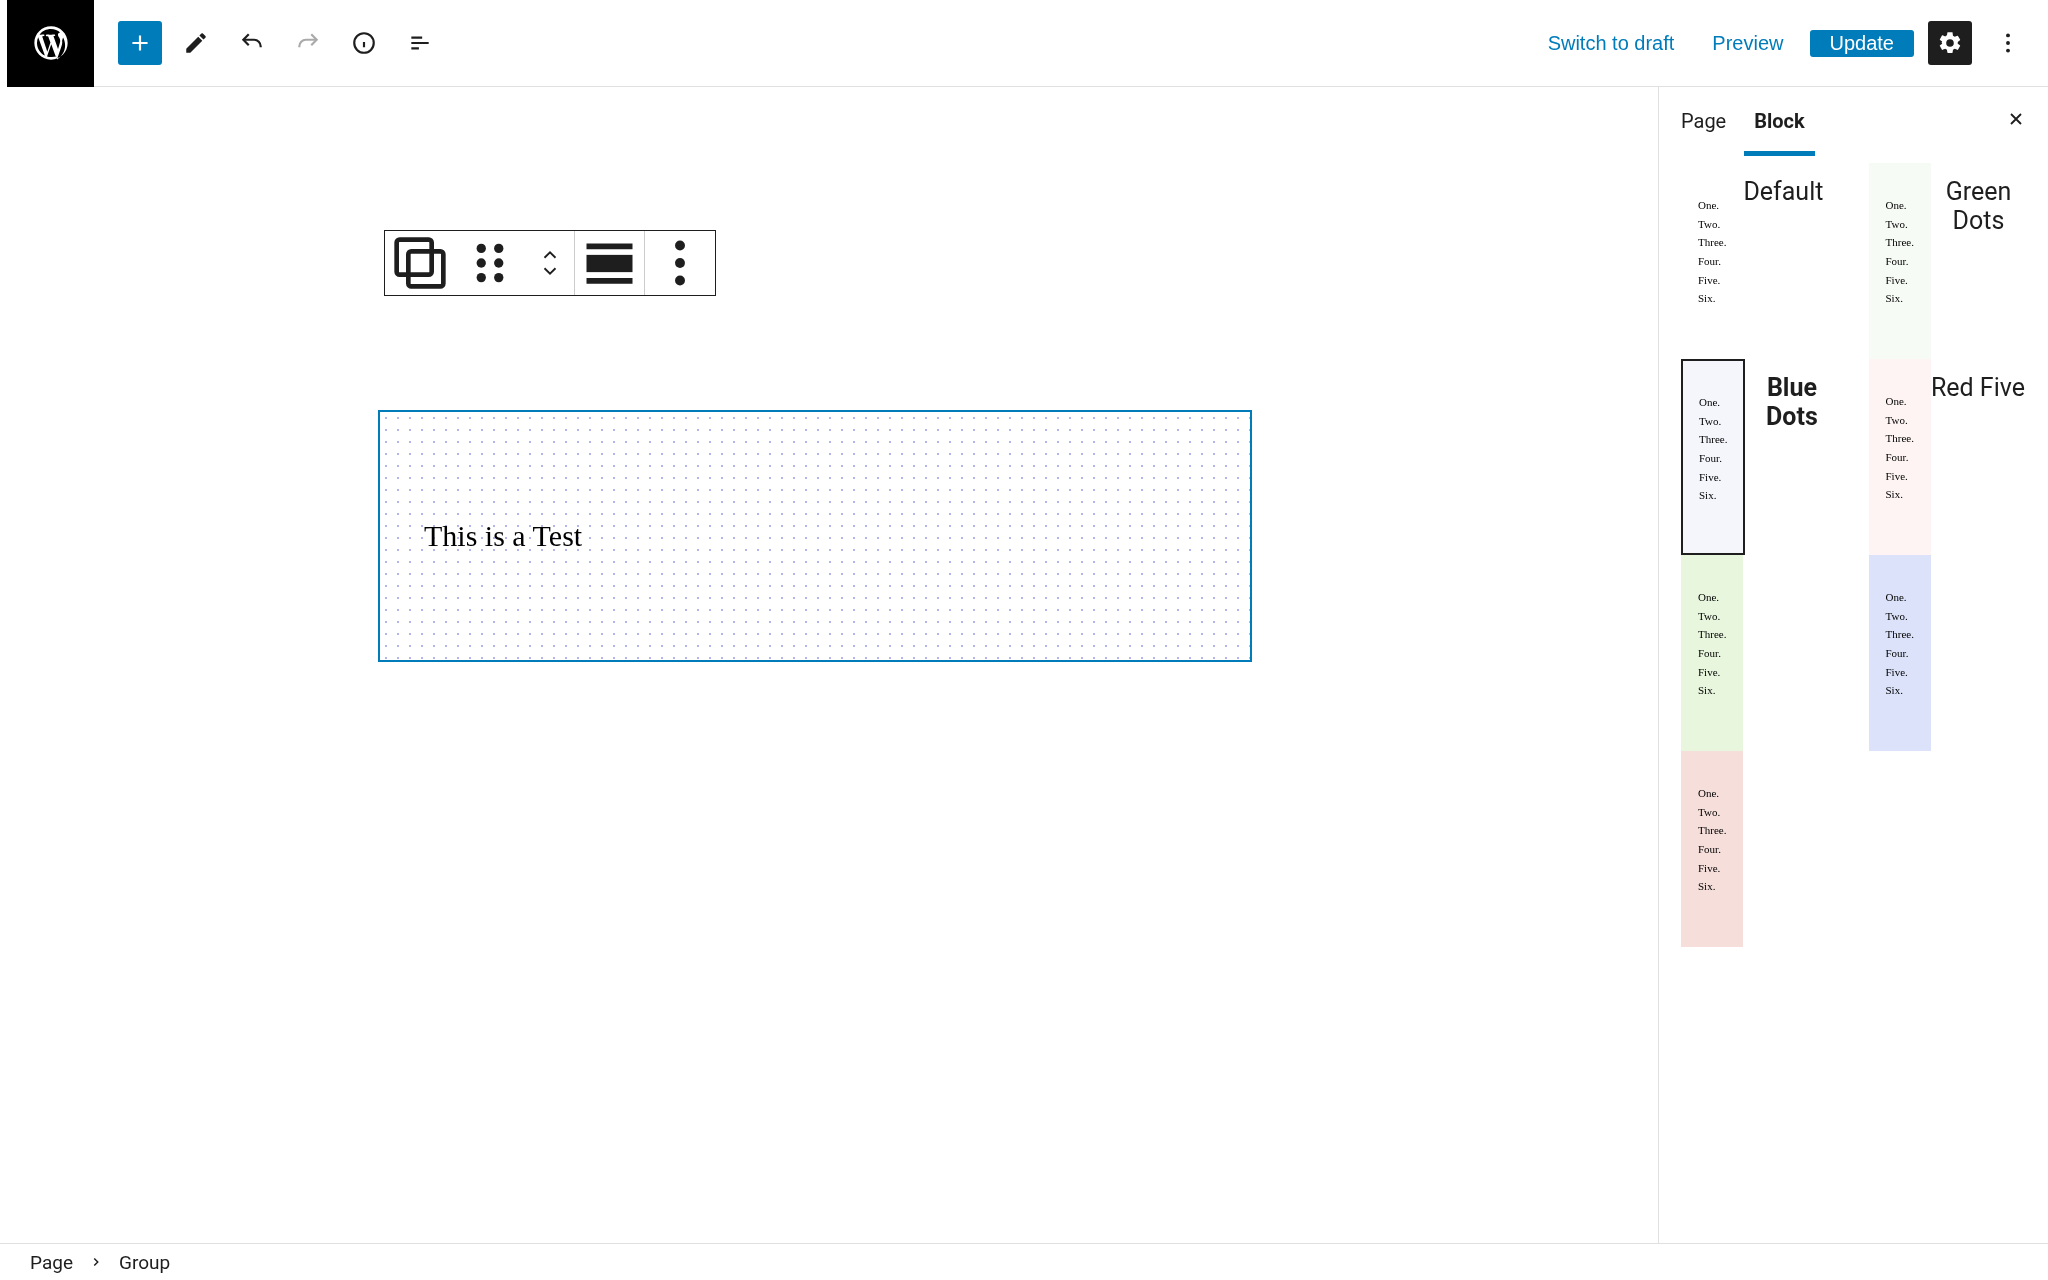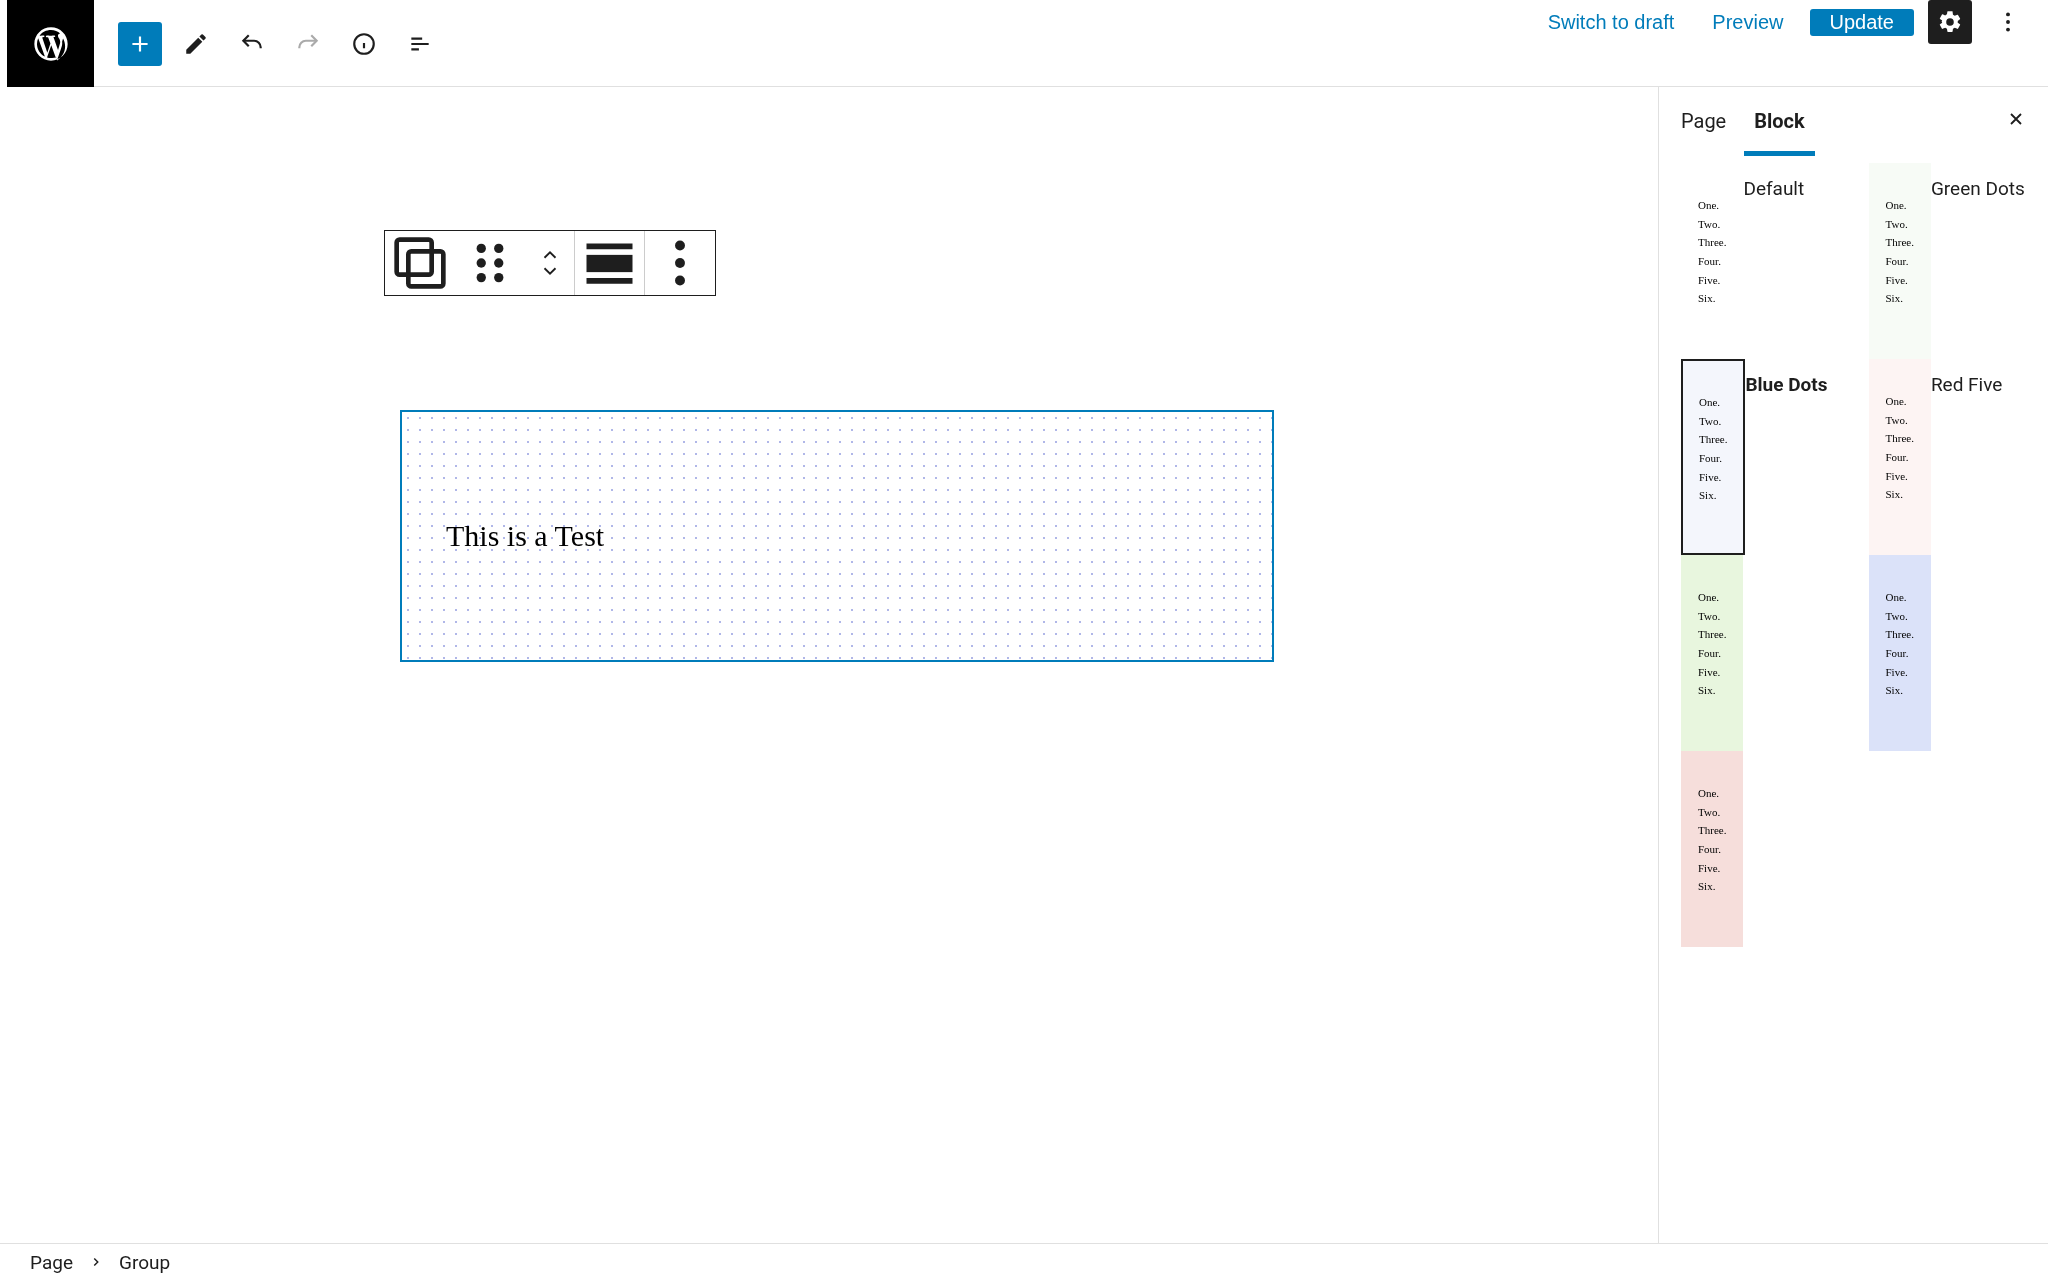--- a/index.html
+++ b/index.html
@@ -1,21 +1,21 @@
 <!DOCTYPE html>
 <html><head>
 <meta charset="utf-8">
 <style>
 * { box-sizing: border-box; margin: 0; padding: 0; }
 html, body { height: 100%; font-family: -apple-system, BlinkMacSystemFont, "Segoe UI", Roboto, sans-serif; color: #1e1e1e; background: #fff; overflow: hidden; }
 
 
 .top {
   position: fixed; top: 0; left: 7px; right: 0; height: 87px;
-  display: flex; align-items: flex-start; border-bottom: 1px solid #e0e0e0; background: #fff;
+  display: flex; align-items: center; border-bottom: 1px solid #e0e0e0; background: #fff;
 }
 .top-left { display: flex; align-items: center; gap: 12px; }
 .logo-box { width: 87px; height: 87px; background: #000; display: flex; align-items: center; justify-content: center; }
 .logo-box svg { width: 40px; height: 40px; fill: #fff; }
 .sq-btn { width: 44px; height: 44px; border-radius: 3px; display: flex; align-items: center; justify-content: center; cursor: pointer; border: none; background: transparent; color: #1e1e1e; }
 .sq-btn.primary { background: #007cba; color: #fff; margin-left: 12px; }
 .sq-btn.dark { background: #1e1e1e; color: #fff; }
 .sq-btn svg { width: 26px; height: 26px; }
 .sq-btn.dis { color: #aaa; }
 .top-right { margin-left: auto; display: flex; align-items: center; gap: 14px; padding-right: 18px; }
@@ -33,42 +33,42 @@
 .tab.active::after { content: ""; position: absolute; bottom: -1px; left: -10px; right: -10px; height: 5px; background: #007cba; }
 .close-x { margin-left: auto; cursor: pointer; }
 .close-x svg { width: 20px; height: 20px; }
 .panel-header { display: flex; align-items: center; padding: 18px 22px; font-weight: 600; font-size: 20px; cursor: pointer; }
 .panel-header svg.chev { margin-left: auto; width: 20px; height: 20px; }
 .styles-grid { display: grid; grid-template-columns: 1fr 1fr; gap: 0 30px; padding: 8px 22px 40px; }
 .style-card { display: flex; flex-direction: row; align-items: stretch; cursor: pointer; }
 .preview { height: 196px; padding: 32px 16px 16px 16px; font-size: 11px; font-family: Georgia, serif; color: #000; border: 1px solid transparent; }
 .preview div { line-height: 1.7; }
 .style-card.selected .preview { border: 2px solid #1e1e1e; }
-.style-label { text-align: center; font-size: 19px; padding: 14px 0 34px; color: #1e1e1e; }
+.style-label { text-align: center; font-size: 25px; padding: 14px 0 34px; color: #1e1e1e; }
 .style-card.selected .style-label { font-weight: 700; }
 .bg-default { background: #ffffff; }
 .bg-greendots { background: #f7fbf6; }
 .bg-bluedots { background: #f4f6fc; }
 .bg-reddots { background: #fdf4f3; }
 .bg-greensq { background: #e8f6de; }
 .bg-bluesq { background: #dbe2f9; }
 .bg-redsq { background: #f6dedb; }
 
 
 .canvas { position: fixed; top: 87px; left: 0; right: 390px; bottom: 37px; background: #fff; overflow: auto; }
 .toolbar {
   position: absolute; top: 143px; left: 384px;
   display: flex; border: 1px solid #1e1e1e; background: #fff; height: 66px;
 }
 .tgroup { width: 70px; display: flex; align-items: center; justify-content: center; border-right: 1px solid #ccc; }
 .tgroup.nb { border-right: none; }
 .movers { display: flex; flex-direction: column; align-items: center; justify-content: center; height: 100%; }
 .movers svg { width: 22px; height: 16px; color: #1e1e1e; }
 .block-sel {
-  position: absolute; top: 323px; left: 400px;
+  position: absolute; top: 323px; left: 378px;
   width: 874px; height: 252px;
   border: 2px solid #007cba;
   background-image: radial-gradient(#b0b7e8 1.4px, transparent 1.4px);
   background-size: 12px 12px;
   display: flex; align-items: center; padding-left: 44px;
   font-family: Georgia, "Times New Roman", serif; font-size: 30px; color: #000;
 }
 
 
 .crumb { position: fixed; bottom: 0; left: 0; right: 0; height: 37px; display: flex; align-items: center; padding-left: 30px; font-size: 19px; color: #1e1e1e; gap: 16px; border-top: 1px solid #e0e0e0; background: #fff; }

